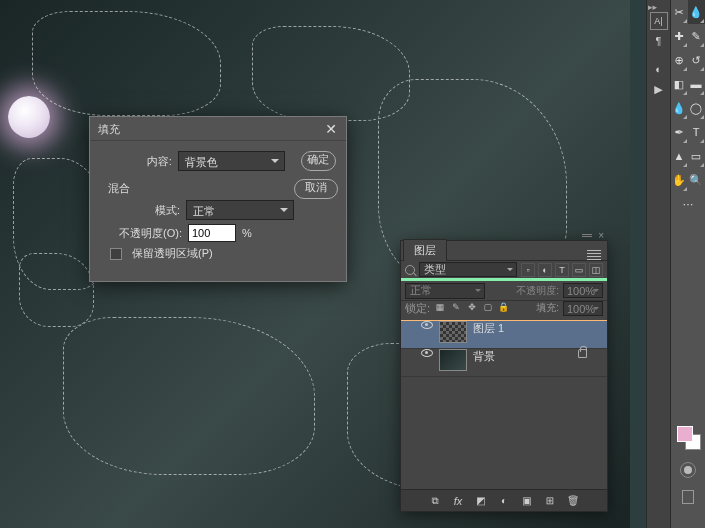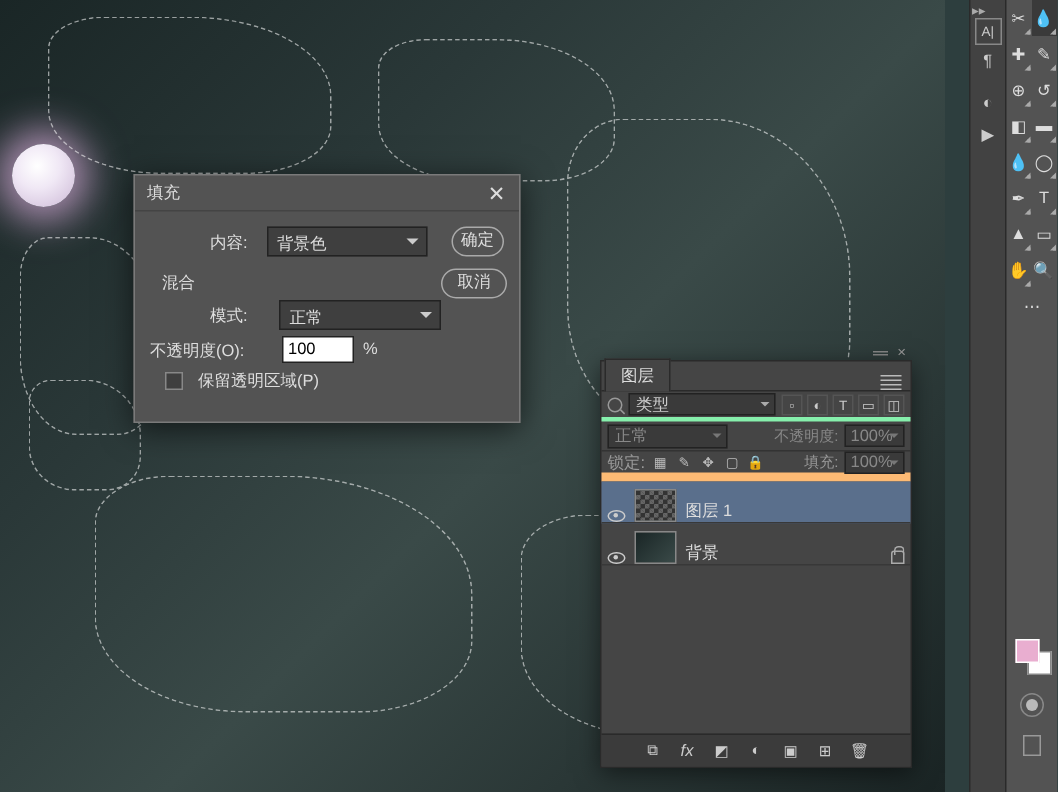--- a/index.html
+++ b/index.html
@@ -6,21 +6,21 @@
 body{width:705px;height:528px;background:#2d3e3e;overflow:hidden;position:relative}
 .canvas{position:absolute;left:0;top:0;width:630px;height:528px;background:linear-gradient(135deg,#1a2626 0%,#2a3838 30%,#3a4a48 55%,#1a2424 100%);overflow:hidden}
 .orb{position:absolute;left:8px;top:96px;width:42px;height:42px;border-radius:50%;background:radial-gradient(circle at 40% 35%,#fff,#f0e8f5 40%,#d8c8e0 80%);box-shadow:0 0 25px 10px rgba(255,200,255,.6)}
 .ants{position:absolute;inset:0;pointer-events:none;opacity:.55}
 .ants span{position:absolute;border:1px dashed #fff;border-radius:20% 50% 30% 40%}
 .dialog{position:absolute;left:89px;top:116px;width:258px;height:166px;background:#535353;border:1px solid #7a7a7a;box-shadow:0 4px 20px rgba(0,0,0,.6)}
 .dlg-title{height:24px;line-height:24px;padding:0 8px;color:#ddd;display:flex;justify-content:space-between;align-items:center;border-bottom:1px solid #444}
 .dlg-close{width:14px;height:14px;color:#ddd;cursor:pointer;display:flex;align-items:center;justify-content:center;font-size:14px}
 .dlg-body{padding:6px 10px;color:#ddd;position:relative}
 .row{display:flex;align-items:center;margin:4px 0;gap:6px}
-.lbl{text-align:left;color:#ddd}
+.lbl{text-align:right;color:#ddd}
 .dd{height:20px;background:#3f3f3f;border:1px solid #222;color:#ddd;padding:0 18px 0 6px;position:relative;display:flex;align-items:flex-end;cursor:pointer}
 .dd:after{content:"";position:absolute;right:5px;top:7px;border:4px solid transparent;border-top-color:#ccc}
 .dlg-btn{width:44px;height:20px;border:1px solid #aaa;border-radius:10px;color:#ddd;display:flex;justify-content:center;cursor:pointer;background:#535353}
 .txt-in{width:48px;height:18px;background:#fff;border:1px solid #222;color:#000;padding:0 3px}
 .chk{width:12px;height:12px;border:1px solid #888;background:#3f3f3f;display:inline-block;margin-right:4px}
 .section-lbl{color:#ddd;margin:6px 0 2px 8px}
 .panel{position:absolute;left:400px;top:240px;width:208px;height:272px;background:#454545;border:1px solid #2a2a2a;box-shadow:0 3px 15px rgba(0,0,0,.5)}
 .p-tab{height:20px;display:flex;align-items:flex-end;padding-left:2px;border-bottom:1px solid #2a2a2a;position:relative}
 .tab{padding:3px 10px;background:#454545;color:#ddd;border:1px solid #2a2a2a;border-bottom:none;margin-bottom:-1px}
 .p-menu{margin-left:auto;margin-right:6px;width:14px;display:flex;flex-direction:column;gap:2px}
@@ -30,24 +30,24 @@
 .srch:after{content:"";position:absolute;width:4px;height:1px;background:#999;right:-3px;bottom:-1px;transform:rotate(45deg)}
 .kind{flex:1;height:15px;background:#3a3a3a;border:1px solid #222;color:#ccc;padding:0 4px;display:flex;align-items:center;position:relative}
 .kind:after{content:"";position:absolute;right:3px;top:5px;border:3px solid transparent;border-top-color:#aaa}
 .ico-row{display:flex;gap:3px}
 .ico{width:14px;height:14px;border:1px solid #555;display:flex;align-items:center;justify-content:center;color:#ccc;font-size:9px}
 .p-blend{height:20px;display:flex;align-items:center;gap:4px;padding:0 4px;border-bottom:1px solid #333;color:#888}
 .bdd{width:80px;height:16px;background:#3a3a3a;border:1px solid #222;color:#888;padding:0 14px 0 4px;position:relative;display:flex;align-items:center}
 .bdd:after{content:"";position:absolute;right:3px;top:5px;border:3px solid transparent;border-top-color:#777}
 .opv{width:40px;height:15px;background:#3a3a3a;border:1px solid #222;color:#888;padding:0 12px 0 3px;position:relative;display:flex;align-items:center;font-size:10px}
 .opv:after{content:"";position:absolute;right:3px;top:5px;border:3px solid transparent;border-top-color:#777}
-.p-lock{height:20px;display:flex;align-items:center;gap:4px;padding:0 4px;border-bottom:6px solid #fdba74;color:#999}
+.p-lock{height:20px;display:flex;align-items:flex-start;gap:4px;padding:0 4px;border-bottom:1px solid #fdba74;color:#999}
 .lki{width:12px;height:12px;display:flex;align-items:center;justify-content:center;color:#bbb;font-size:9px}
 .layers{flex:1}
-.layer{height:28px;display:flex;align-items:flex-end;padding:0 4px;gap:6px;border-bottom:1px solid #383838}
+.layer{height:28px;display:flex;align-items:flex-start;padding:0 20px;gap:6px;border-bottom:1px solid #383838}
 .layer.sel{background:#5a6f8c}
 .eye{width:12px;height:8px;border:1px solid #ccc;border-radius:50%;position:relative}
 .eye:after{content:"";position:absolute;left:3px;top:1px;width:3px;height:3px;background:#ccc;border-radius:50%}
 .thumb{width:28px;height:22px;border:1px solid #888;background:#2a3838;background-image:linear-gradient(45deg,#666 25%,transparent 25%,transparent 75%,#666 75%),linear-gradient(45deg,#666 25%,#333 25%,#333 75%,#666 75%);background-size:6px 6px;background-position:0 0,3px 3px}
 .thumb.img{background:linear-gradient(135deg,#1a2626,#3a4a48)}
 .lname{color:#ddd;flex:1}
 .lock-i{width:9px;height:9px;border:1px solid #aaa;border-radius:2px 2px 0 0;position:relative}
 .lock-i:before{content:"";position:absolute;top:-4px;left:1px;width:5px;height:5px;border:1px solid #aaa;border-bottom:none;border-radius:3px 3px 0 0}
 .p-foot{position:absolute;bottom:0;left:0;right:0;height:22px;background:#3b3b3b;border-top:1px solid #2a2a2a;display:flex;align-items:center;justify-content:center;gap:10px}
 .fi{width:13px;height:13px;display:flex;align-items:center;justify-content:center;color:#ccc;cursor:pointer;font-size:10px}

